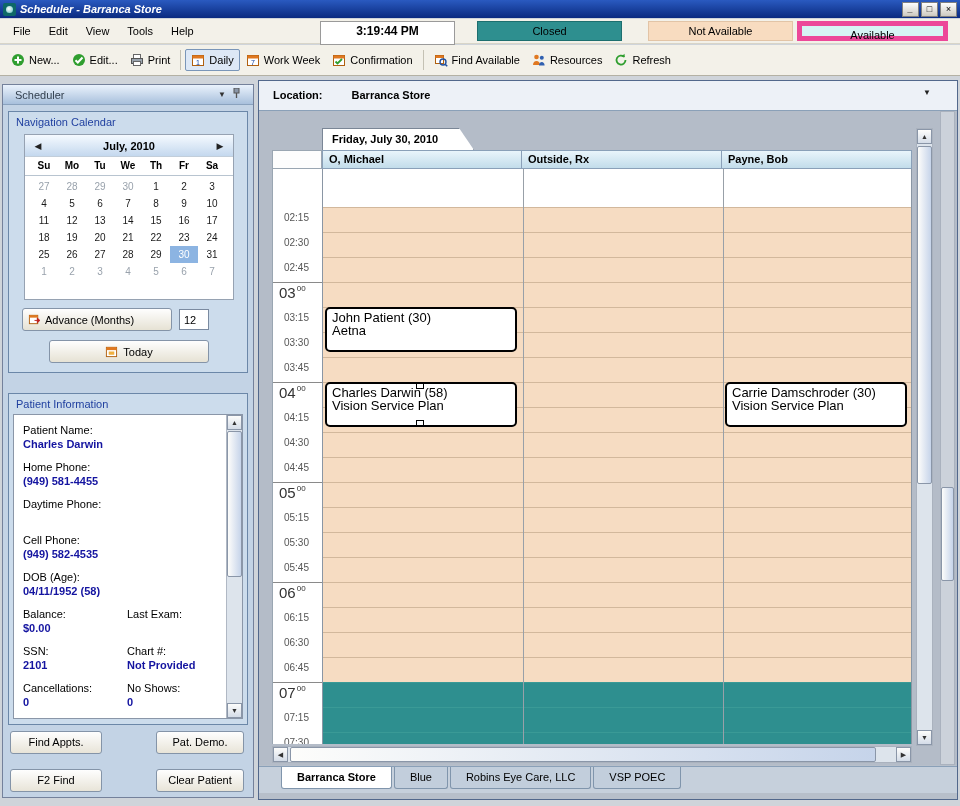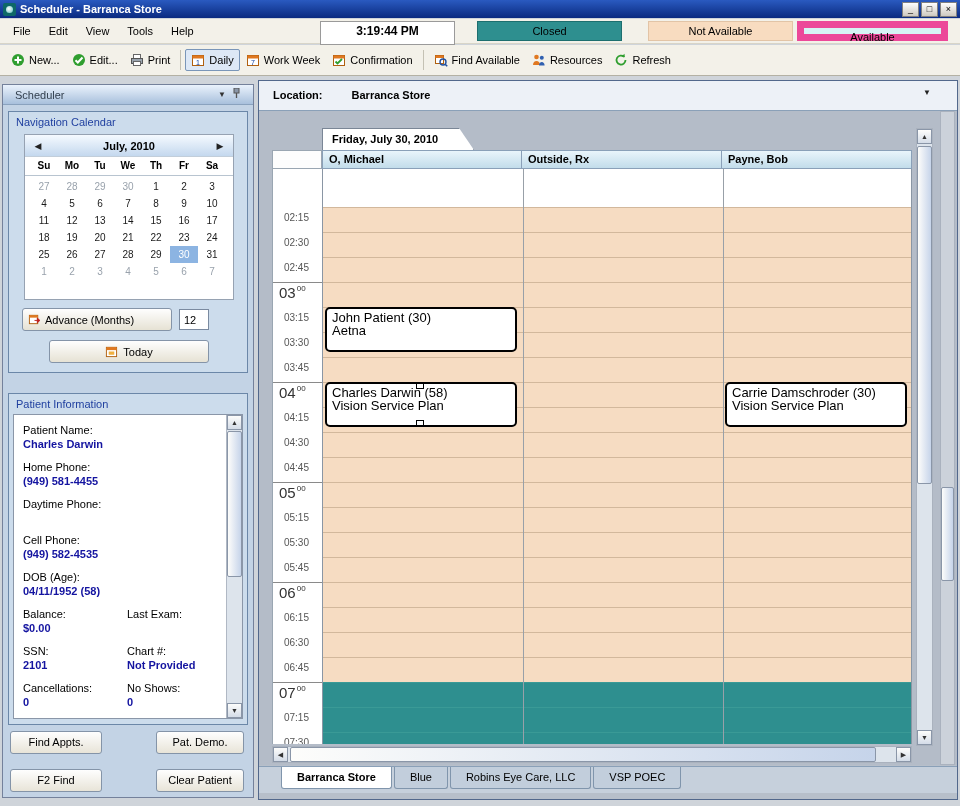--- a/index.html
+++ b/index.html
@@ -1,39 +1,39 @@
 <!DOCTYPE html>
 <html><head>
 <meta charset="utf-8">
 <style>
   * { box-sizing: border-box; margin: 0; padding: 0; }
   body { font-family: "Liberation Sans", sans-serif; font-size: 11px; color:#000; }
   .screen { position: relative; width: 960px; height: 806px; background:#cfd4da; overflow: hidden; }
 
   
   .titlebar { position:absolute; top:0; left:0; width:960px; height:18px;
-    background:linear-gradient(to bottom,#2a5ac0,#0a2a80); display:flex; align-items:center; padding:0 3px; }
+    background:linear-gradient(to bottom,#2a5ac0,#0a2a80); display:flex; align-items:center; padding:0 3px;font-style:italic; }
   .title-icon { width:13px; height:13px; margin-right:4px; background:#0e6868; border-radius:2px; position:relative; flex:0 0 auto;}
   .title-icon::after { content:''; position:absolute; inset:3px; border-radius:50%;
     background:radial-gradient(circle at 40% 40%, #ffffff, #5ec0c0); }
   .title-text { color:#fff; font-weight:bold; flex:1; white-space:nowrap; }
   .win-btn { width:17px; height:15px; margin-left:2px; background:linear-gradient(#fefefe,#cdc9c0);
     border:1px solid #808080; font-size:9px; line-height:13px; text-align:center; color:#000; }
 
   
   .menubar { position:absolute; top:19px; left:0; width:960px; height:25px; background:#f3f1e9;
     border-bottom:1px solid #d8d5c8; }
   .menu-items { display:flex; height:100%; align-items:center; padding-left:4px; }
   .menu-item { padding:4px 9px; }
   .clock { position:absolute; left:320px; top:2px; width:135px; height:24px; background:#fff;
     border:1px solid #9a9a9a; text-align:center; font-weight:bold; font-size:12px; line-height:18px; }
   .legend-box { position:absolute; top:2px; height:20px; line-height:18px; text-align:center; }
   .legend-closed { left:477px; width:145px; border:1px solid #1d6f6f; }
   .legend-na { left:648px; width:145px; border:1px solid #e2c4a6; }
-  .legend-avail { left:797px; width:151px; border:7px solid #ec4899; }
+  .legend-avail { left:797px; width:151px; border:5px solid #ec4899; }
 
   
   .toolbar { position:absolute; top:45px; left:0; width:960px; height:31px; background:#f3f1e9;
     border-bottom:1px solid #b4b1a4; display:flex; align-items:center; padding-left:5px; }
   .tb-btn { display:flex; align-items:center; gap:4px; padding:3px 5px; border:1px solid transparent;
     border-radius:2px; white-space:nowrap; }
   .tb-btn.active { background:#dde8f6; border-color:#7a96b8; }
   .tb-sep { width:1px; height:20px; background:#c4c1b4; margin:0 4px; }
   .tb-btn svg { display:block; }
 

